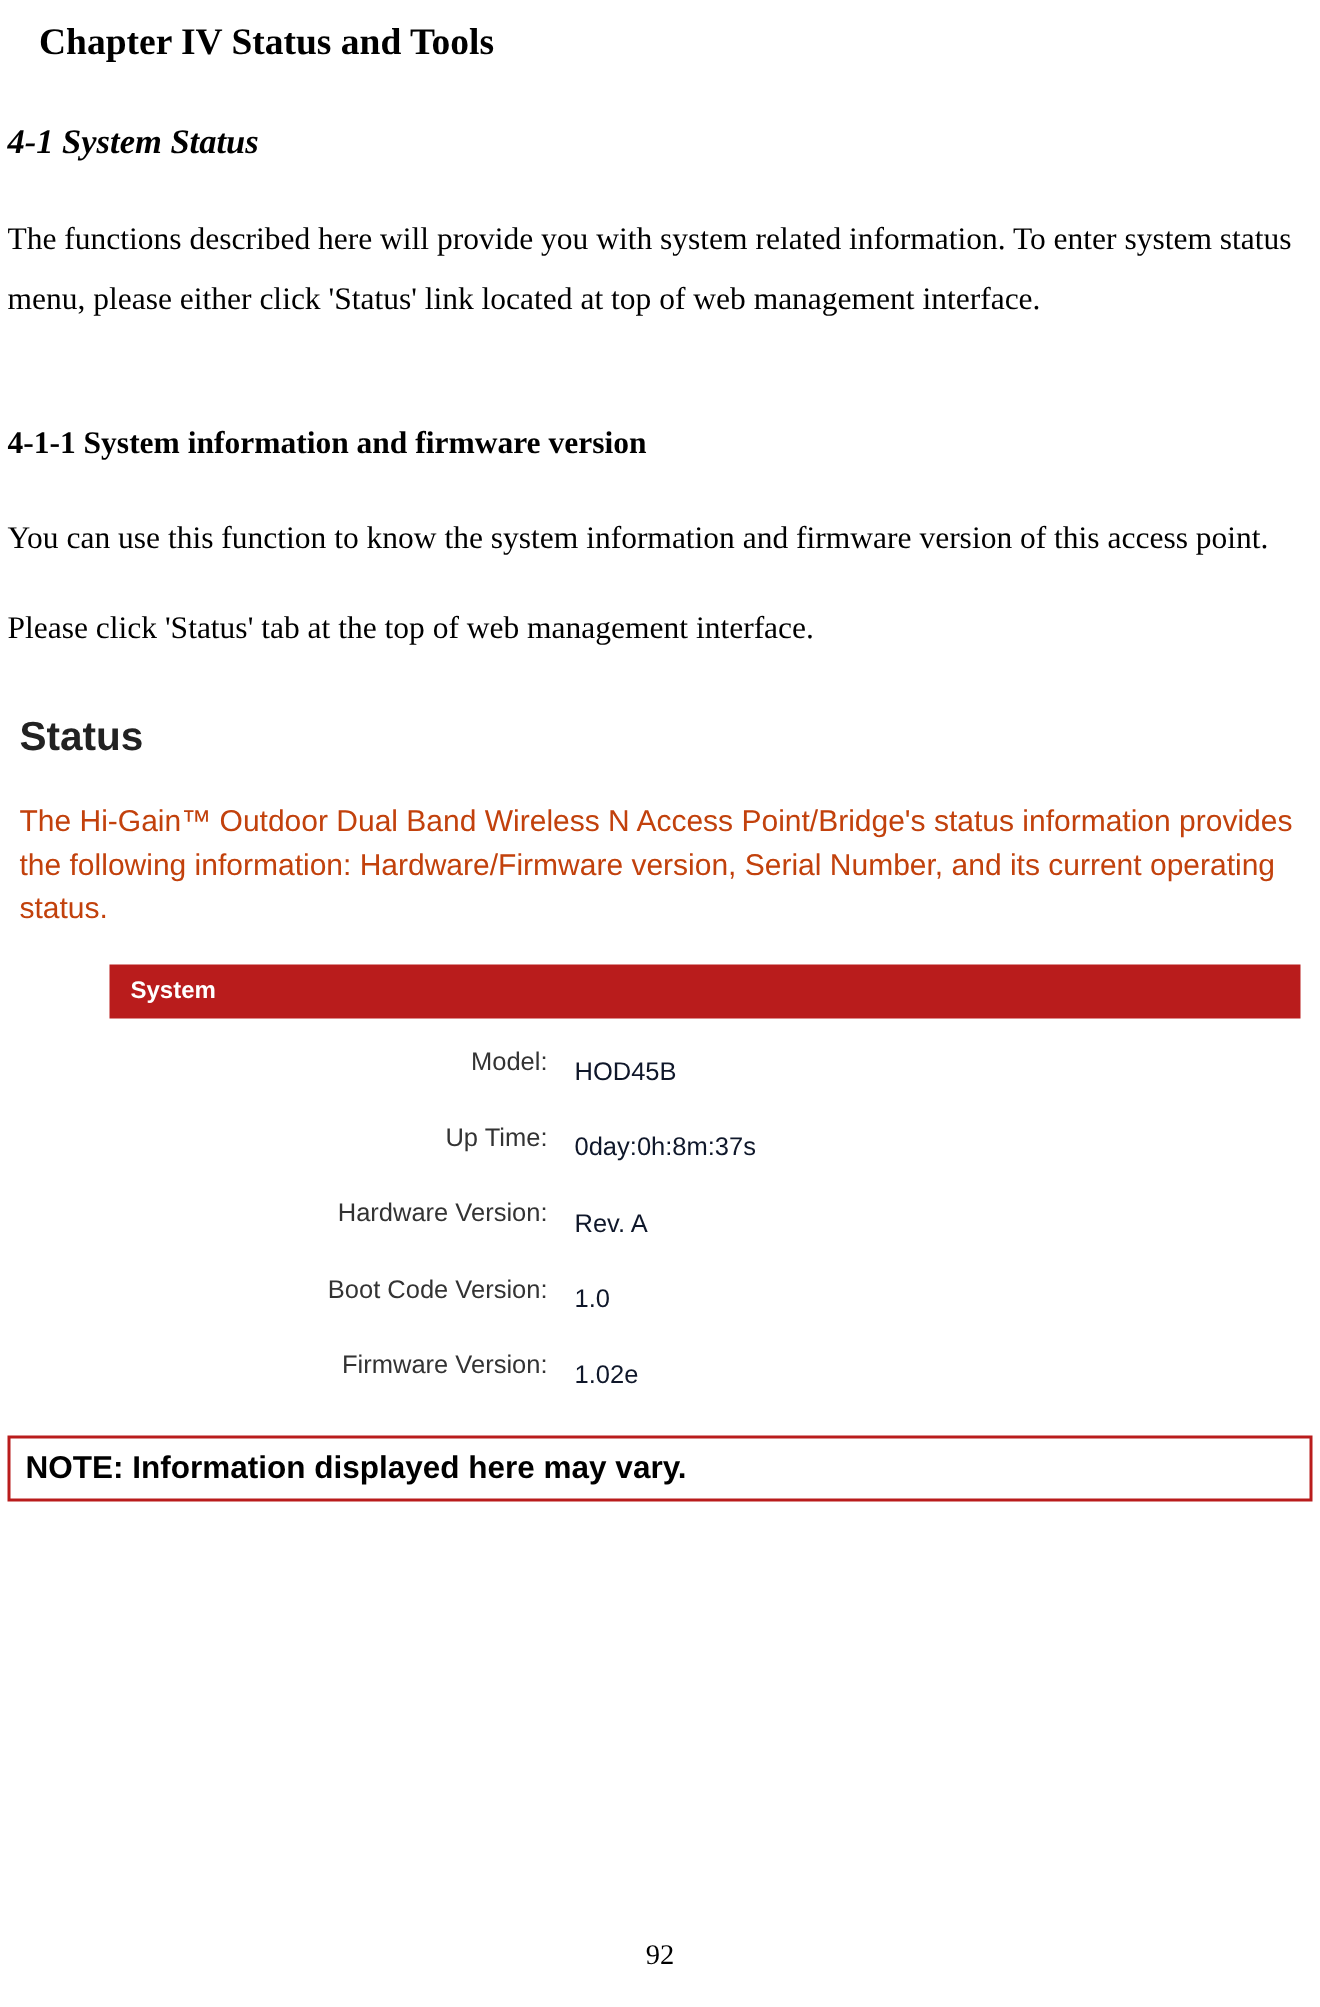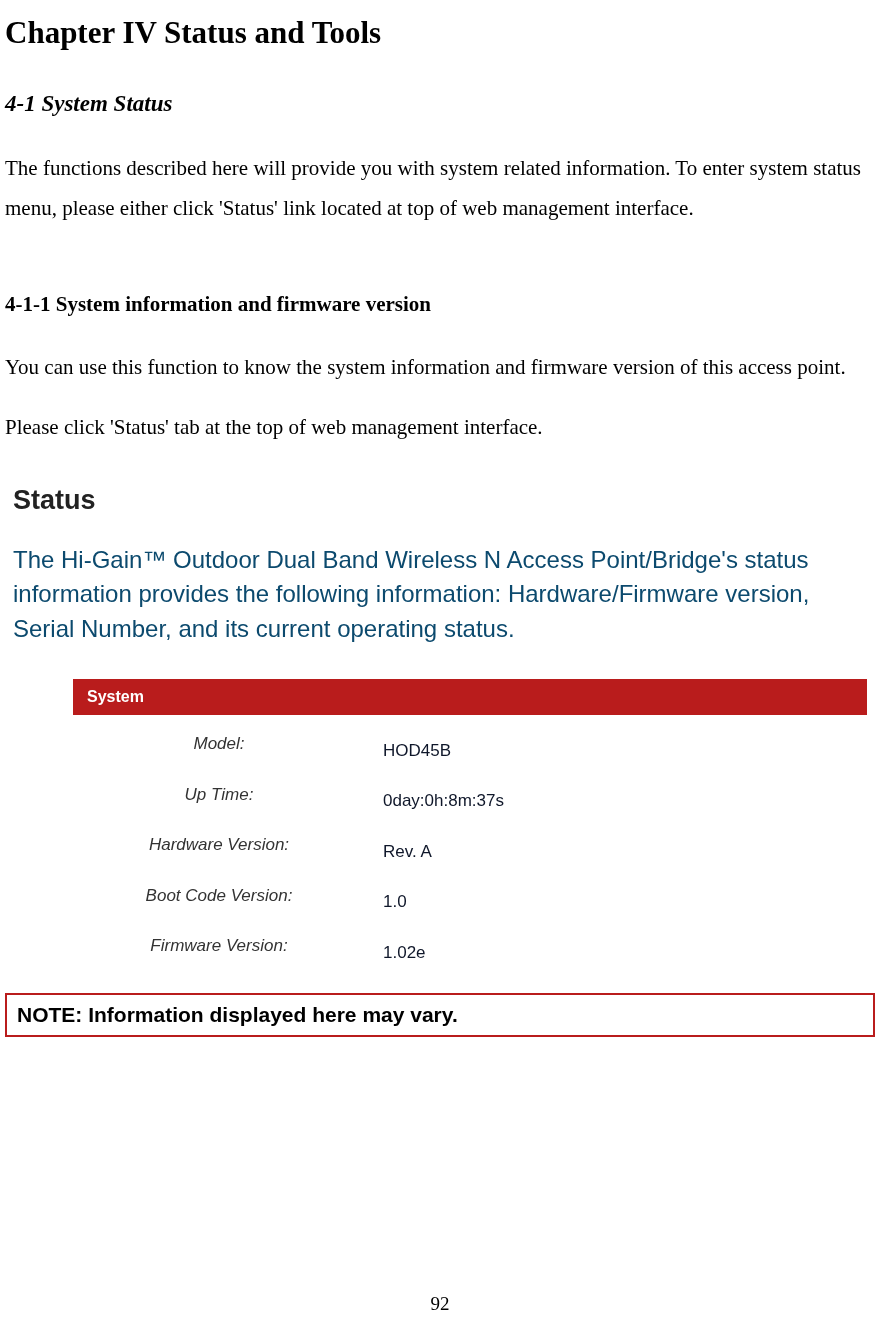--- a/index.html
+++ b/index.html
@@ -12,24 +12,25 @@
       font-size: 21px;
       line-height: 1.5;
       color: #000;
       background: #fff;
       width: 880px;
       padding: 10px 5px 20px 5px;
       position: relative;
       min-height: 1338px;
     }
     .chapter-title {
-      font-size: 31px;
+      font-size: 25px;
       font-weight: bold;
       margin-bottom: 30px;
       font-family: "Times New Roman", Times, serif;
+      margin-left: 21px;
     }
     .section-title {
       font-size: 23px;
       font-weight: bold;
       font-style: italic;
       margin-bottom: 28px;
       font-family: "Times New Roman", Times, serif;
     }
     .body-text {
       font-size: 21px;
@@ -49,24 +50,24 @@
       margin-right: 8px;
       font-family: Arial, Helvetica, sans-serif;
     }
     .status-heading {
       font-size: 27px;
       font-weight: bold;
       color: #222;
       margin-bottom: 22px;
     }
     .status-desc {
-      font-size: 24px;
-      color: #0c4a6e;
+      font-size: 20px;
+      color: #c2410c;
       line-height: 1.45;
-      margin-bottom: 32px;
+      margin-bottom: 22px;
     }
     .system-panel {
       margin-left: 60px;
       margin-right: 0px;
     }
     .system-header {
       background: #b91c1c;
       color: #fff;
       font-size: 16px;
       font-weight: bold;
@@ -79,23 +80,22 @@
     .system-row {
       display: flex;
       align-items: center;
       margin-bottom: 12px;
       font-size: 17px;
       color: #333;
       font-family: Arial, Helvetica, sans-serif;
     }
     .system-label {
       width: 310px;
-      text-align: center;
+      text-align: right;
       padding-right: 18px;
-      font-style: italic;
     }
     .system-value {
       text-align: right;
       color: #0f172a;
       margin-top: 13px;
     }
     .note-box {
       border: 2px solid #b91c1c;
       padding: 4px 10px;
       margin-top: 28px;

